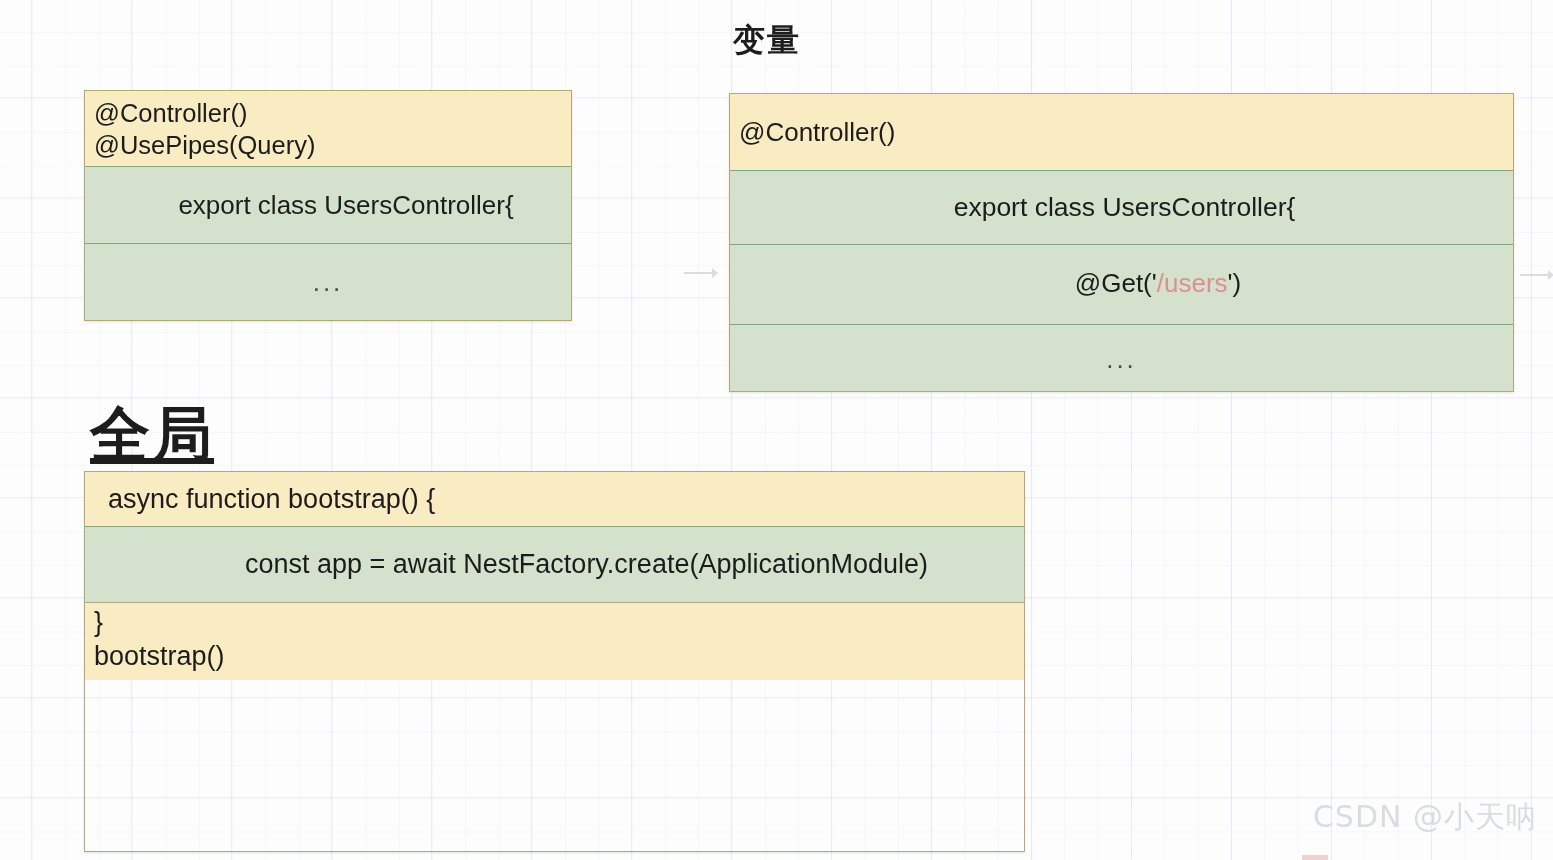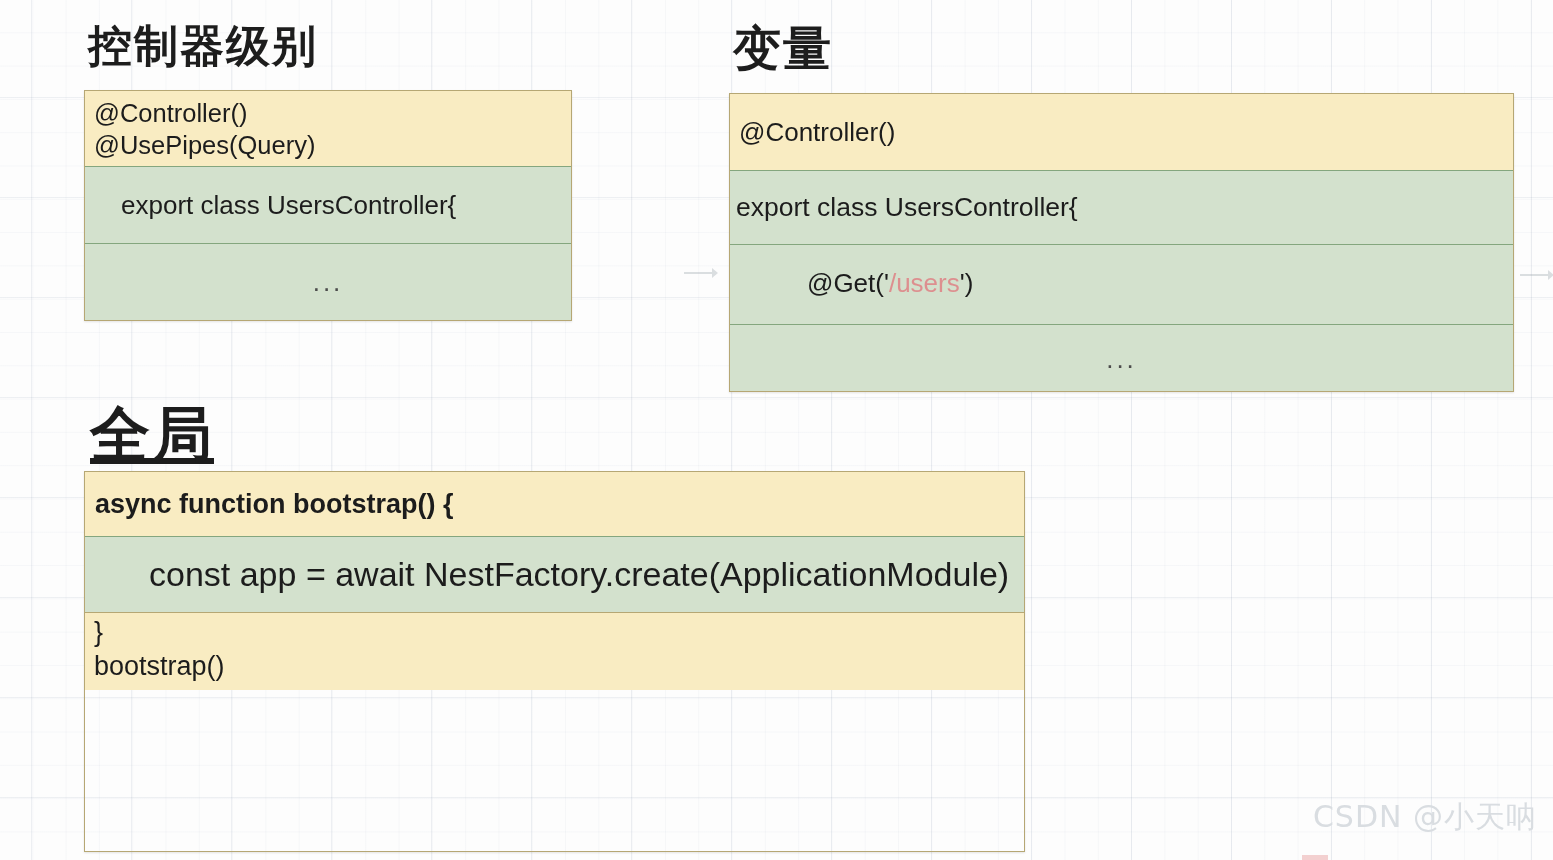--- a/index.html
+++ b/index.html
@@ -31,21 +31,21 @@
   .section-title {
     position: absolute;
     font-family: "DejaVu Sans", "Liberation Sans", sans-serif;
     font-weight: 700;
     color: #1d1d1d;
     letter-spacing: 2px;
     white-space: nowrap;
     line-height: 1;
   }
   #title-controller { left: 88px;  top: 24px;  font-size: 44px; }
-  #title-variable   { left: 733px; top: 24px;  font-size: 48px; }
+  #title-variable   { left: 733px; top: 24px;  font-size: 32px; }
   #title-global     { left: 90px;  top: 404px; font-size: 60px; text-decoration: underline; }
 
   
   .code-box {
     position: absolute;
     box-sizing: border-box;
     border: 1px solid #b6a774;
     box-shadow: 0 1px 2px rgba(0,0,0,0.10);
     overflow: hidden;
   }
@@ -58,20 +58,21 @@
     font-family: "Liberation Sans", sans-serif;
     color: #1c1c1c;
     white-space: pre;
   }
   .row.yellow {
     background: #f9ecc2;
   }
   .row.green {
     background: #d3e1cd;
     border-top: 1px solid #84a67e;
+    align-items: center;
   }
   .row.green + .row.green {
     border-top: 1px solid #84a67e;
   }
   .row.yellow-foot {
     background: #f9ecc2;
     border-top: 1px solid #b6a774;
   }
   .row .line { display: block; }
 
@@ -126,29 +127,28 @@
     letter-spacing: 3px;
     color: #4b4b4b;
   }
   .path-token { color: #dd8f8f; }
 
   
   #box-global {
     left: 84px; top: 471px; width: 941px; height: 381px;
   }
   #box-global .r-head {
-    height: 64px;
-    padding-left: 10px;
+    height: 54px;
+    padding-left: 23px;
     font-size: 27px;
-    font-weight: bold;
   }
   #box-global .r-line {
     height: 76px;
     padding-left: 64px;
-    font-size: 34px;
+    font-size: 27px;
   }
   #box-global .r-foot {
     height: 78px;
     padding: 2px 0 0 9px;
     font-size: 27px;
     line-height: 34px;
     justify-content: flex-start;
   }
 
   
@@ -181,21 +181,20 @@
     height: 5px;
     background: #f0c4c4;
     opacity: 0.8;
   }
 </style>
 </head>
 <body>
 
 <div id="stage">
 
-  <div class="section-title" id="title-controller">控制器级别</div>
 
   <div class="code-box" id="box-controller">
     <div class="row yellow r-head">
       <span class="line">@Controller()</span>
       <span class="line">@UsePipes(Query)</span>
     </div>
     <div class="row green r-class">
       <span class="line">export class UsersController{</span>
     </div>
     <div class="row green r-dots">

